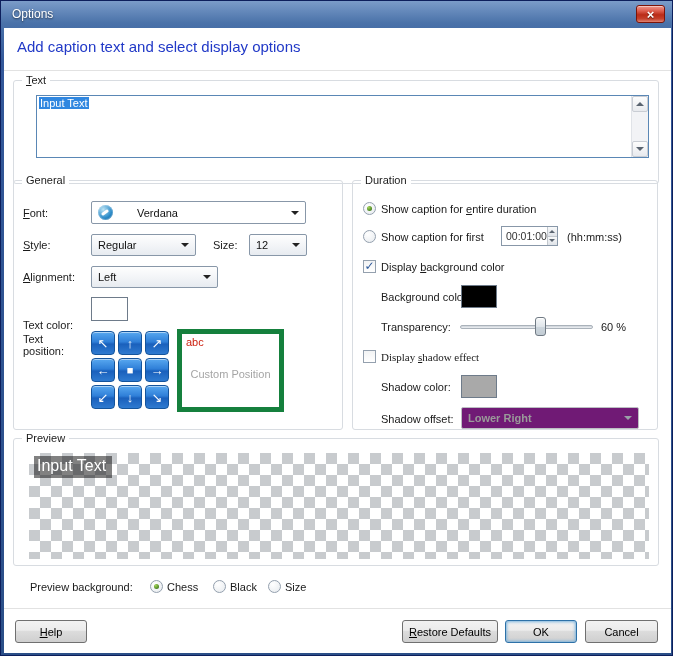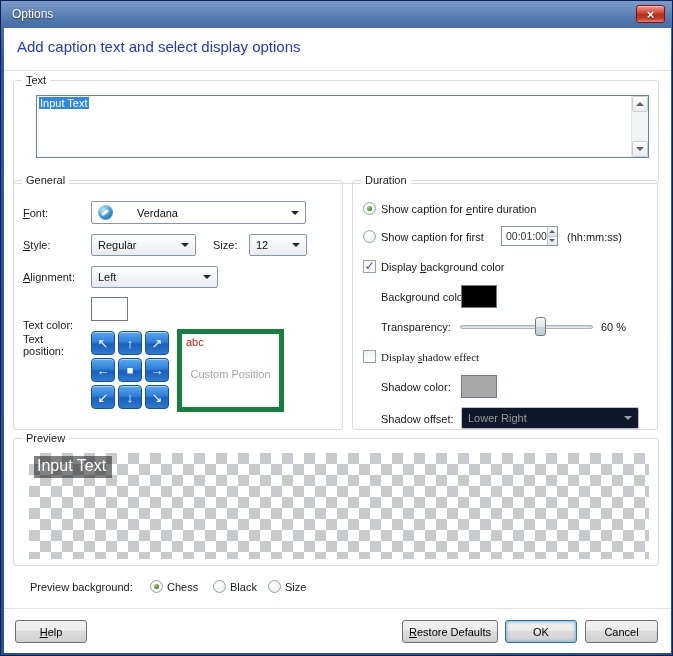--- a/index.html
+++ b/index.html
@@ -42,21 +42,21 @@
     border-bottom:4px solid #5a6470; }
   .tri-down { width:0; height:0; border-left:4px solid transparent; border-right:4px solid transparent;
     border-top:4px solid #5a6470; }
 
   
   .combo { position:absolute; display:flex; align-items:center; padding:0 18px 0 6px;
     border:1px solid #8897a8; border-radius:2px; font-size:11px; color:#111; cursor:default;
     background:linear-gradient(180deg,#fefefe,#f2f4f7 55%,#e7ebf0); }
   .combo-arrow { position:absolute; right:6px; top:50%; margin-top:-2px; width:0; height:0;
     border-left:4px solid transparent; border-right:4px solid transparent; border-top:4px solid #222; }
-  .combo.disabled { background:#0f172a; color:#9a9a9a; border-color:#bcbfc3; }
+  .combo.disabled { background:#701a75; color:#9a9a9a; border-color:#bcbfc3;font-weight:bold; }
   .combo.disabled .combo-arrow { border-top-color:#9aa0a8; }
   .font-icon { width:15px; height:15px; border-radius:50%; margin-right:24px; flex:0 0 auto;
     background:radial-gradient(circle at 35% 30%,#bce4f5,#2a8ac8 60%,#135f94);
     box-shadow:inset 0 0 0 1px rgba(255,255,255,.25); position:relative; }
   .font-icon::after { content:""; position:absolute; left:3px; top:6px; width:8px; height:3px;
     background:#fff; border-radius:2px; transform:rotate(-35deg); }
 
   .swatch { position:absolute; border:1px solid #6e7b8a; }
 
   

